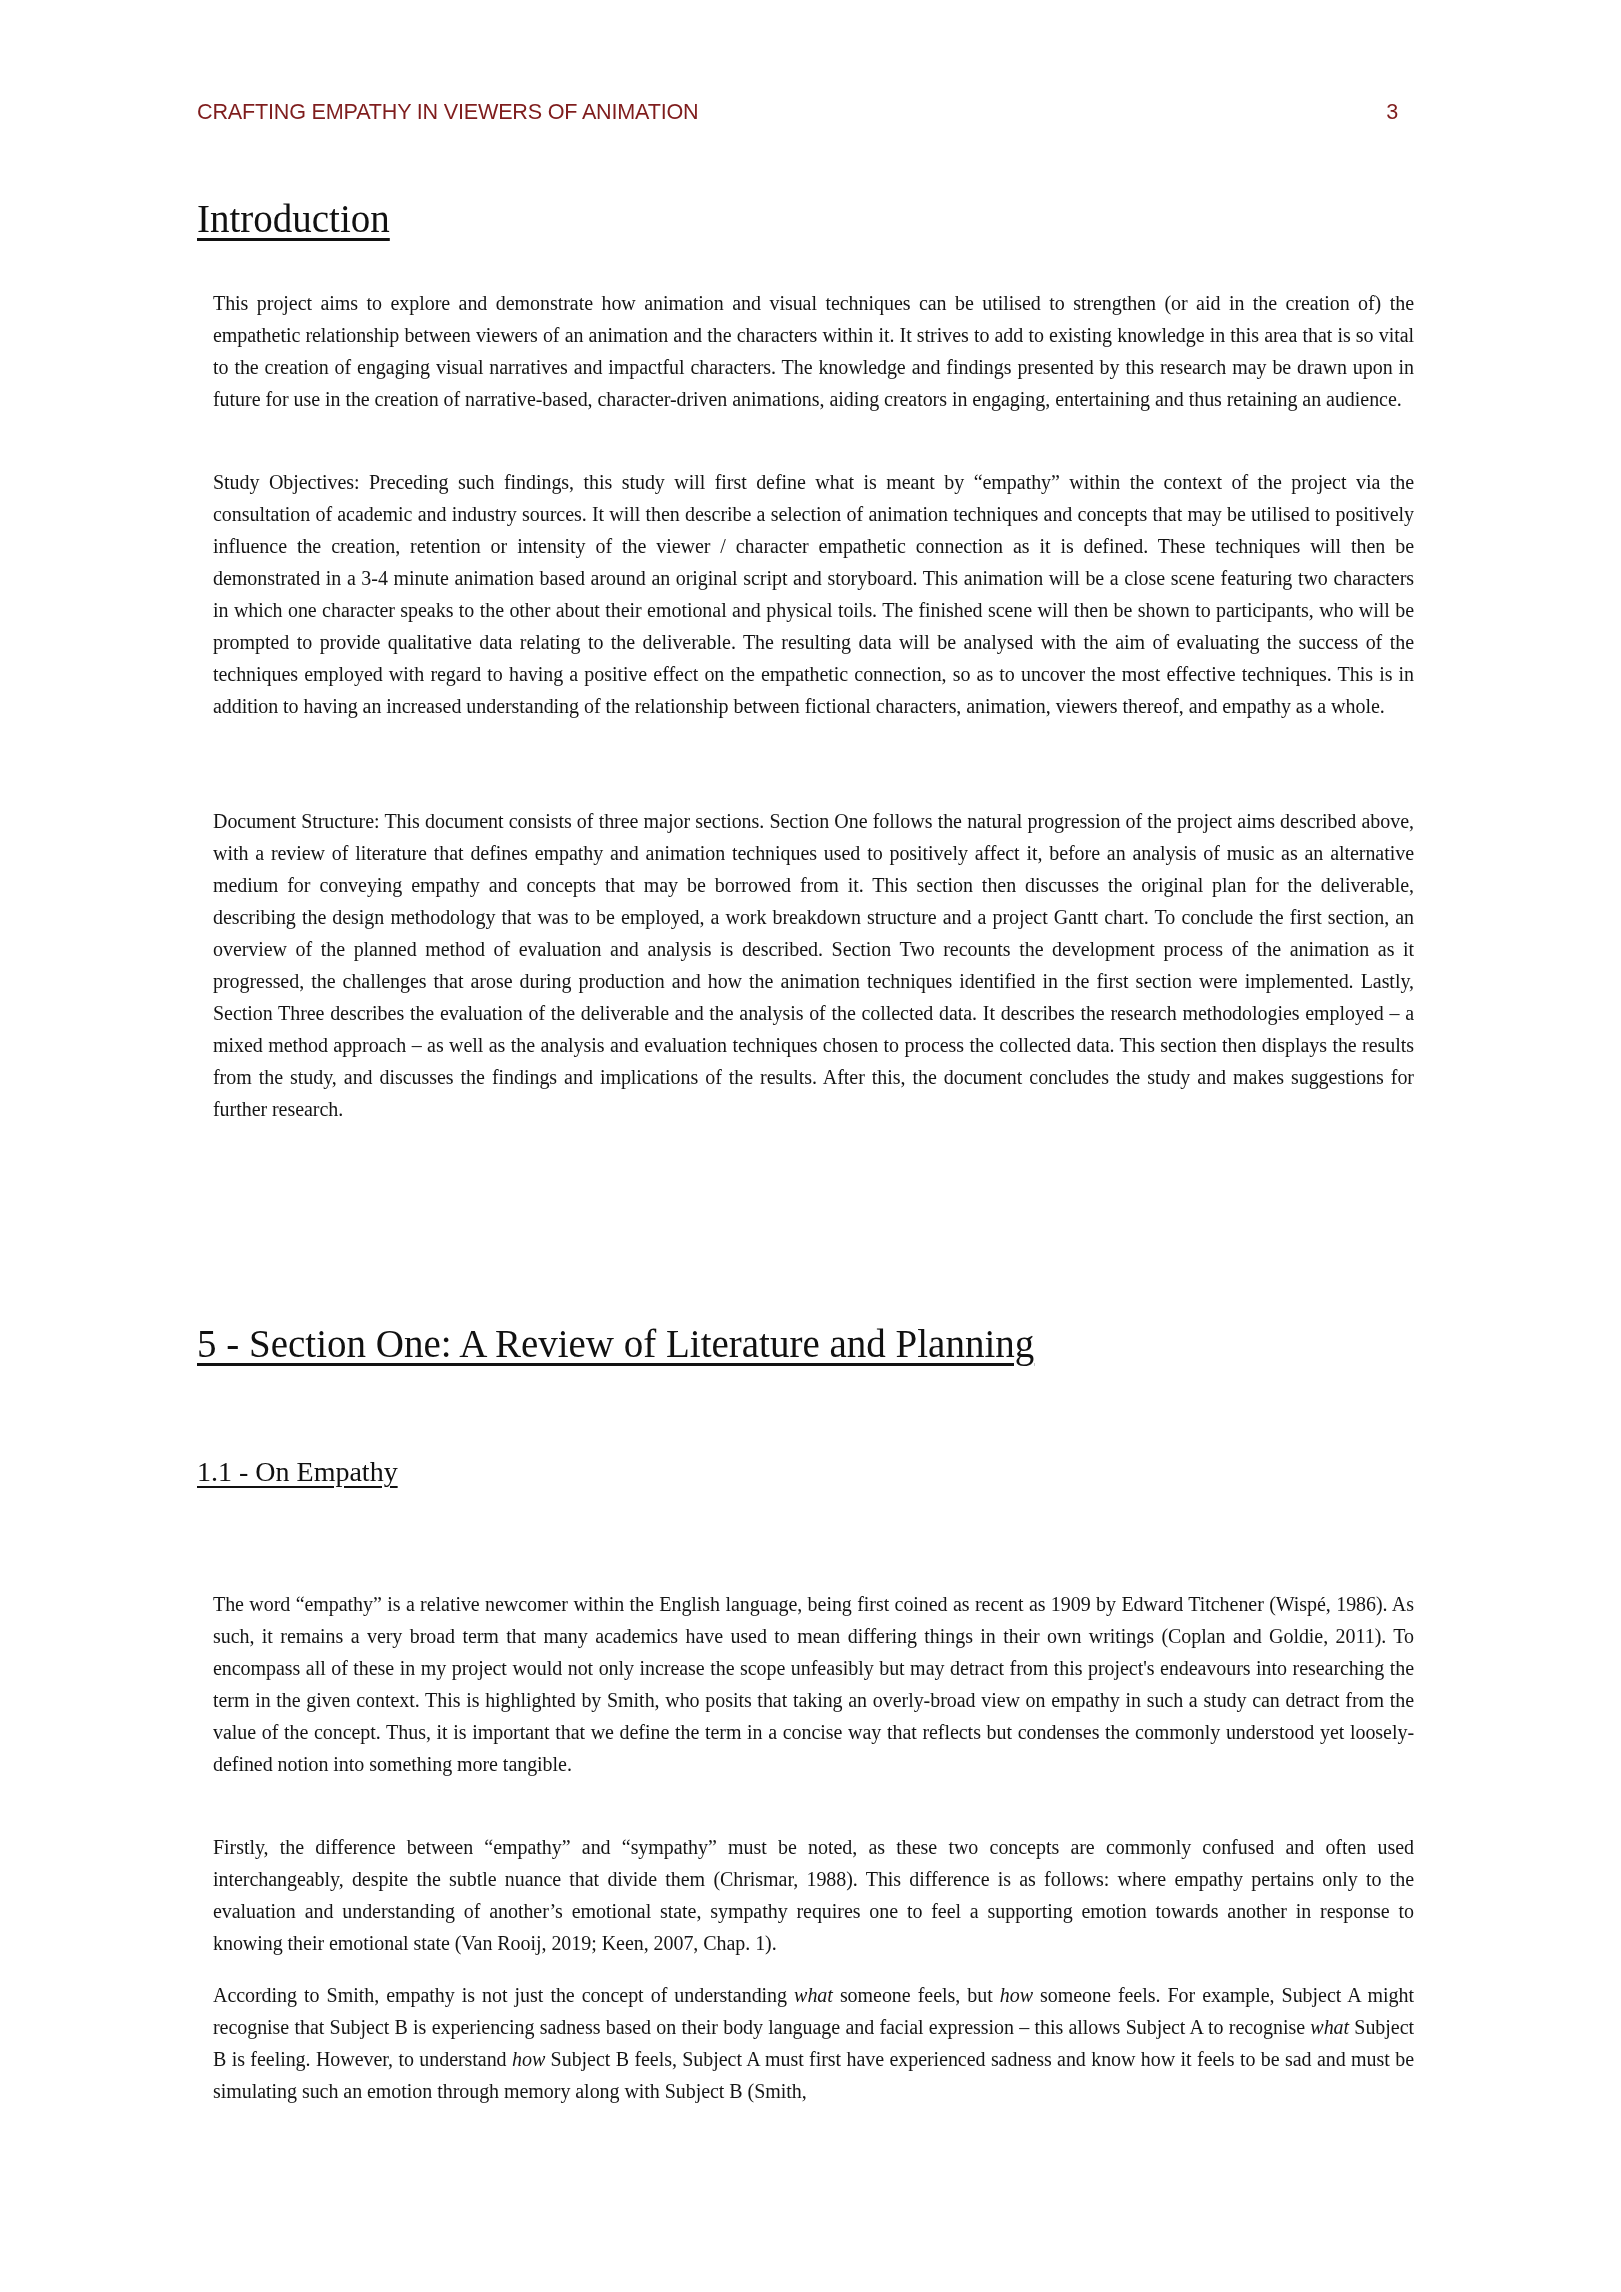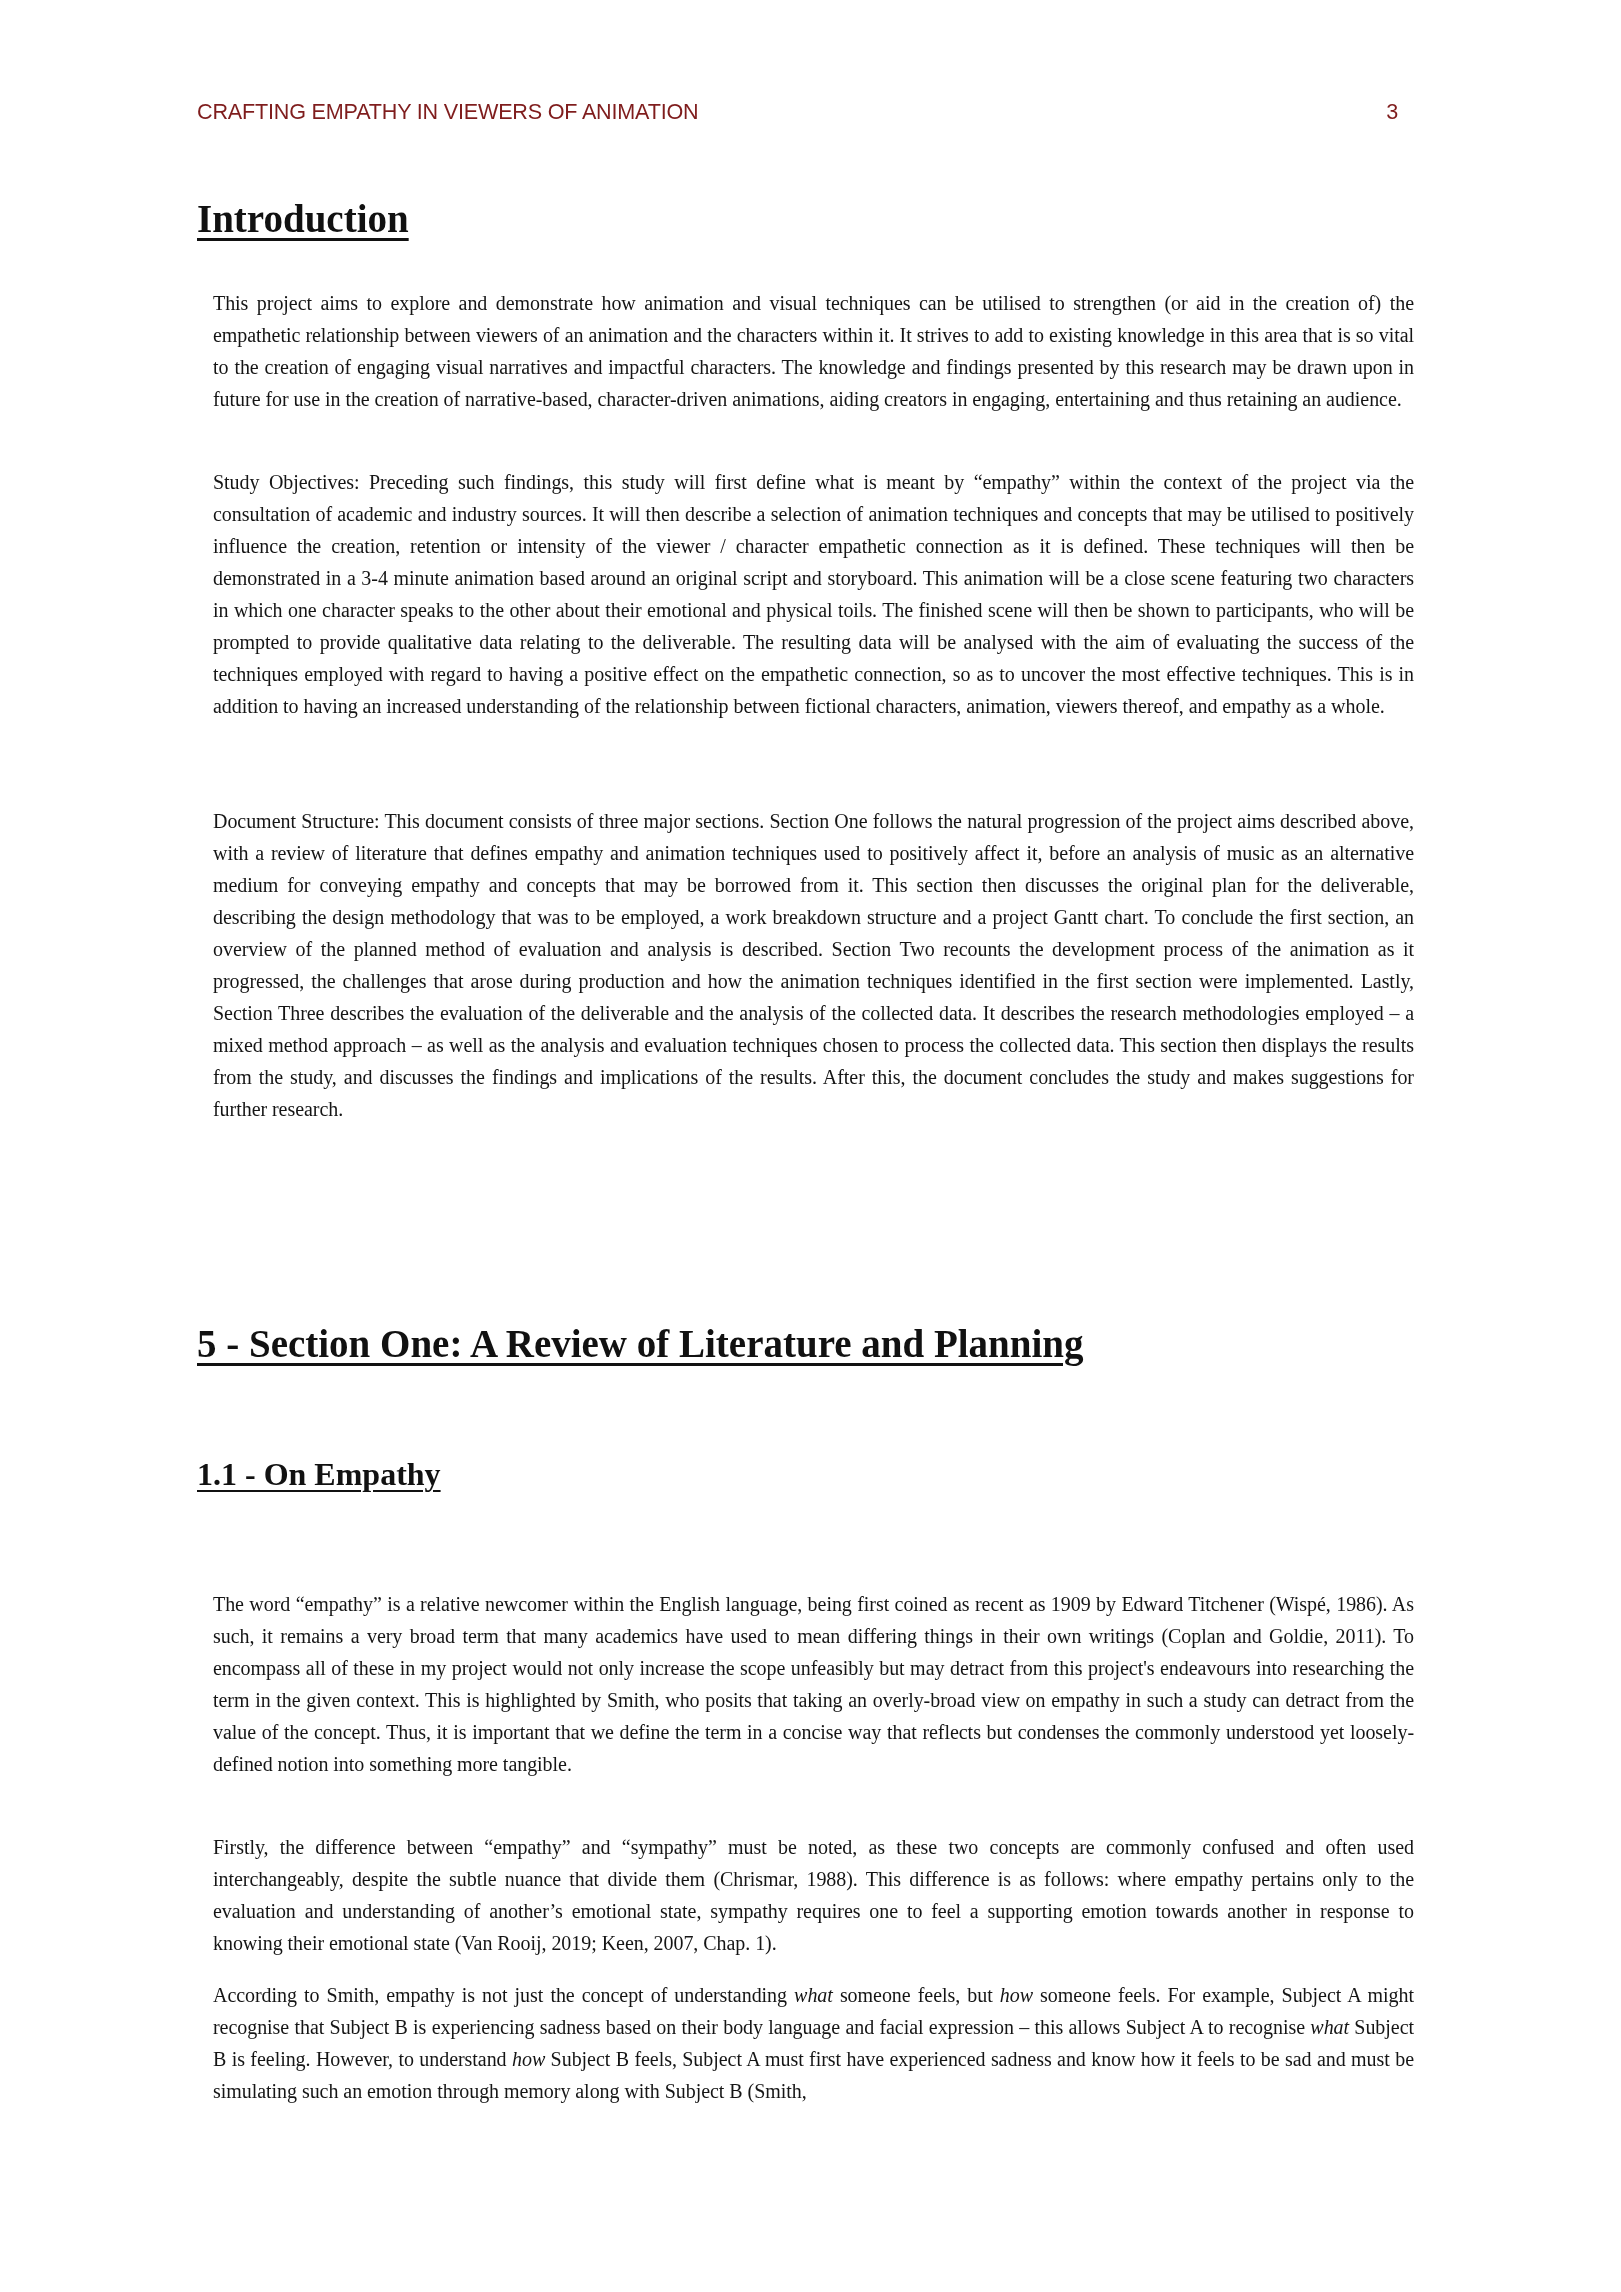--- a/index.html
+++ b/index.html
@@ -31,30 +31,30 @@
       letter-spacing: -0.2px;
       color: #7f1d1d;
       display: flex;
       justify-content: space-between;
     }
     h1, h2 {
       margin: 0;
       position: absolute;
       left: 197px;
       font-family: "Liberation Serif", serif;
-      font-weight: bold;
+      font-weight: normal;
       text-decoration: underline;
       text-decoration-thickness: 2.9px;
       text-underline-offset: 5.9px;
       color: #111;
       text-align: right;
     }
     h1.intro { top: 196px; font-size: 39px; }
     h1.section { top: 1321px; font-size: 39px; }
-    h2.sub { top: 1456px; font-size: 32px; text-decoration-thickness: 2px; text-underline-offset: 4.9px; }
+    h2.sub { top: 1456px; font-size: 28px; text-decoration-thickness: 2px; text-underline-offset: 4.9px; }
     p {
       position: absolute;
       left: 197px;
       width: 1201px;
       margin: 16px;
       font-family: "Liberation Serif", serif;
       font-size: 20px;
       line-height: 32px;
       text-align: justify;
       color: #151515;

